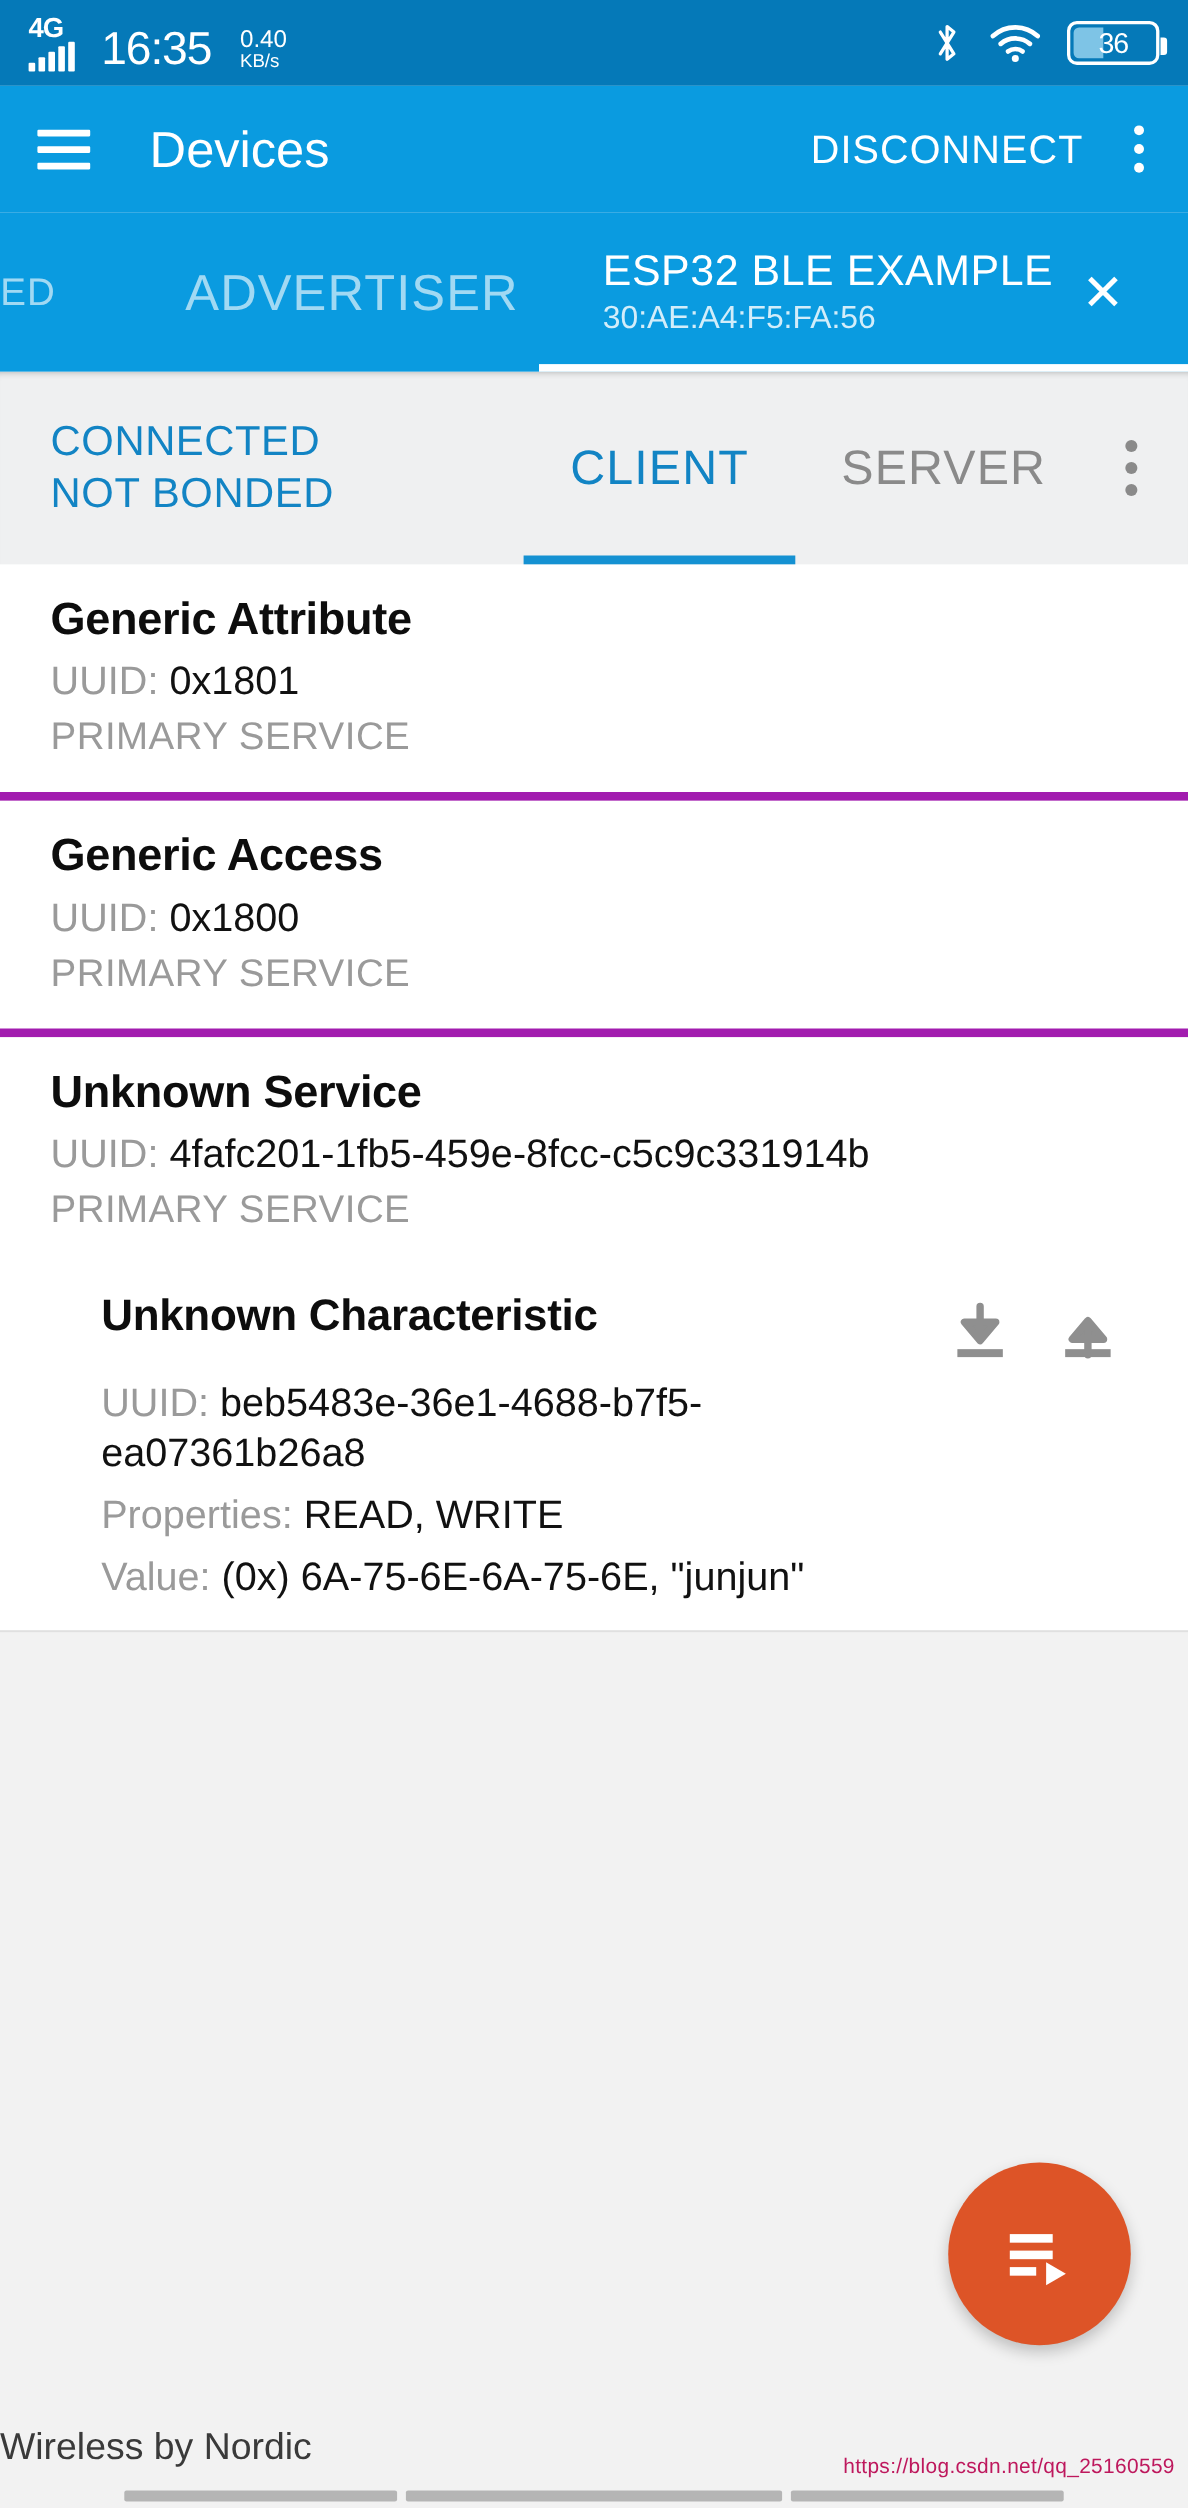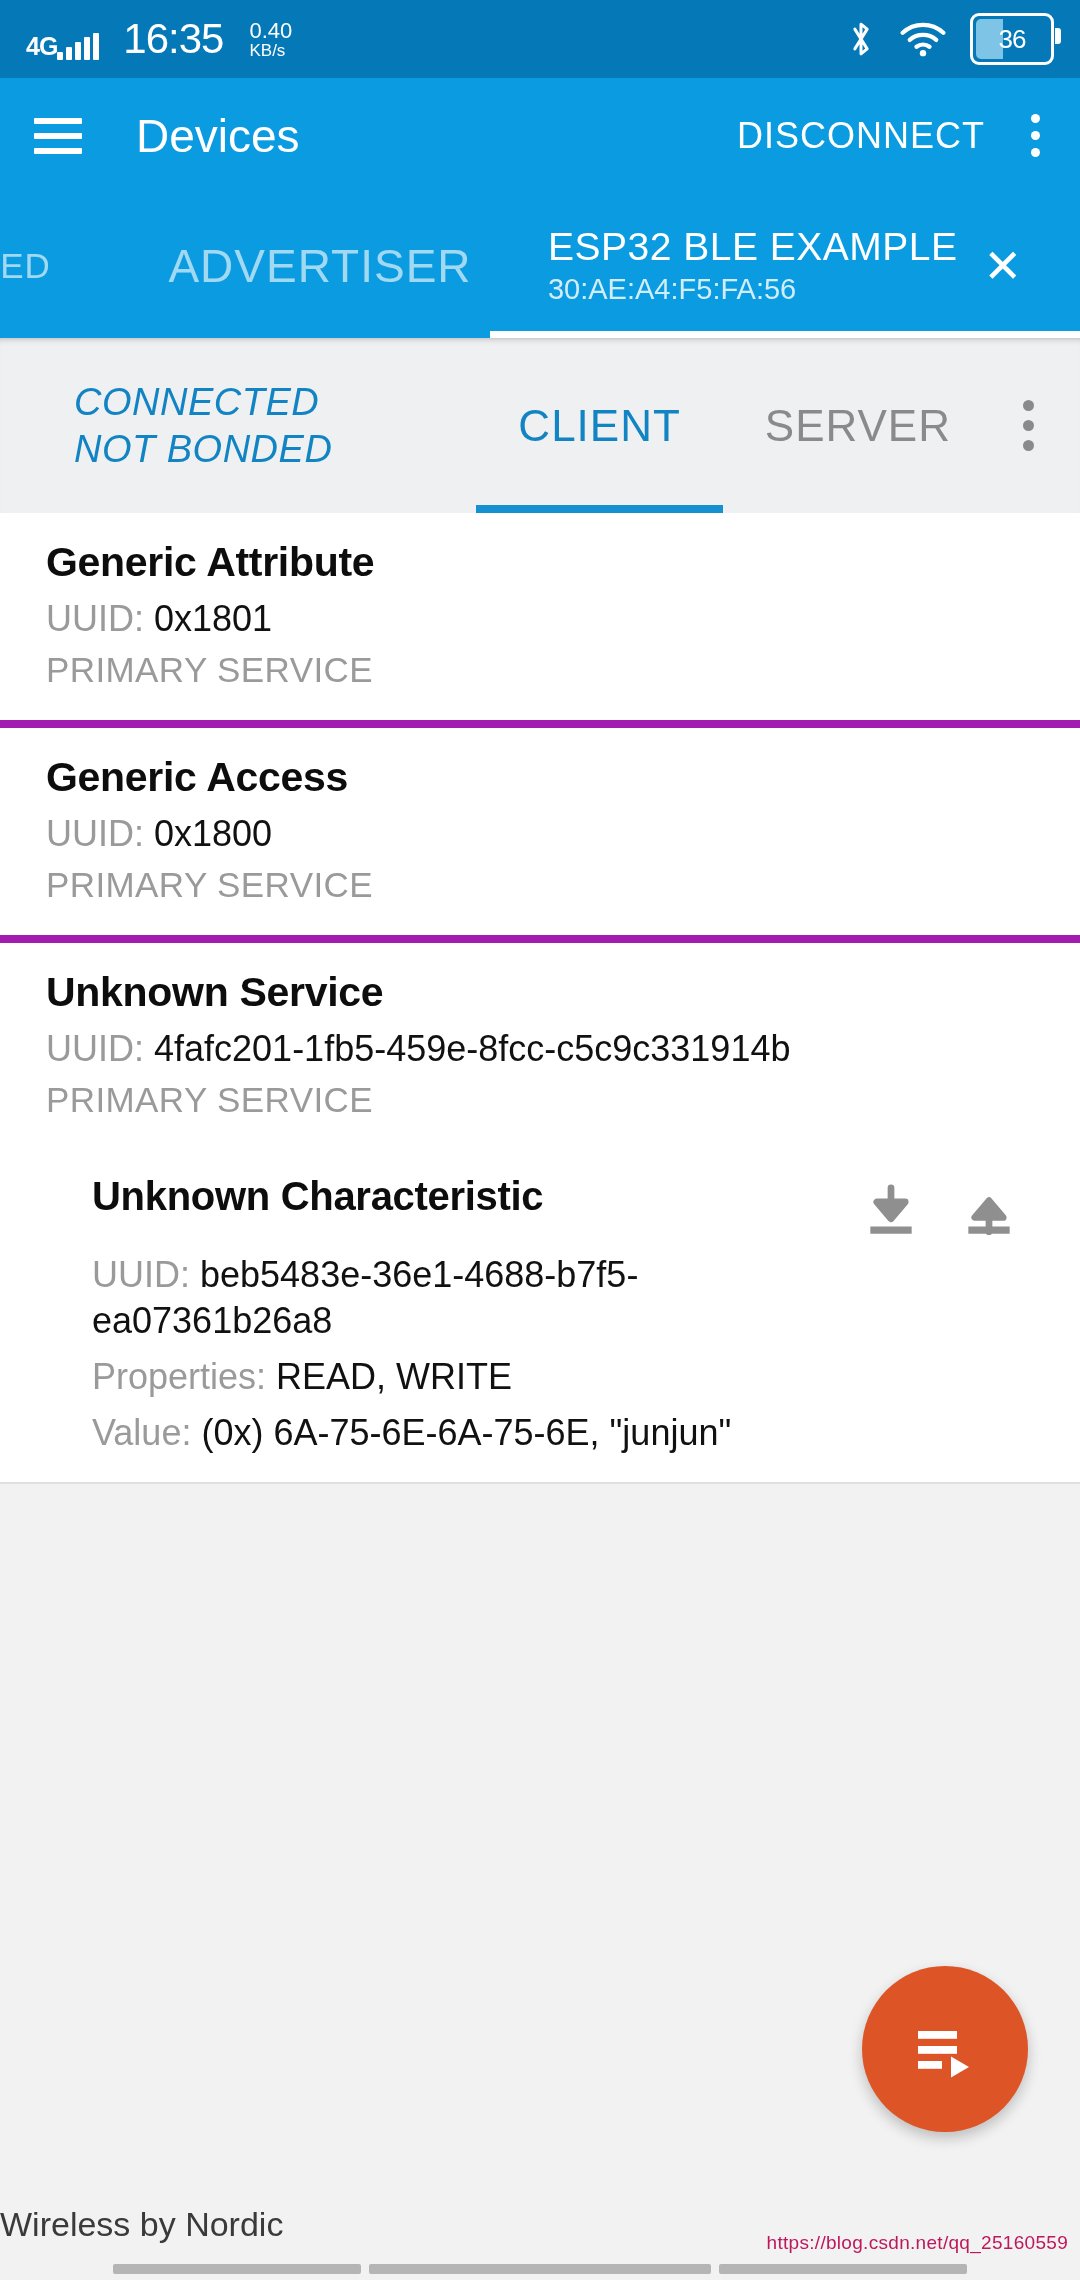--- a/index.html
+++ b/index.html
@@ -12,33 +12,33 @@
   .screen { position: relative; width: 1080px; height: 2280px; background: #f2f2f2; }
 
   
   .statusbar {
     height: 78px; background: #0579b8;
     display: flex; align-items: center;
     padding: 0 26px; color: #ffffff;
   }
   .sb-left { display: flex; align-items: flex-end; gap: 10px; }
   .net-type { font-size: 25px; font-weight: bold; line-height: 1; letter-spacing: -1px; }
-  .net-wrap { display: flex; flex-direction: row; align-items: flex-start; }
+  .net-wrap { display: flex; flex-direction: column; align-items: flex-start; }
   .bars { display: flex; align-items: flex-end; gap: 3px; height: 26px; }
   .bars i { display: block; width: 6px; background: #ffffff; border-radius: 1px; }
   .bars i:nth-child(1){height:8px}.bars i:nth-child(2){height:13px}
   .bars i:nth-child(3){height:18px}.bars i:nth-child(4){height:23px}
   .bars i:nth-child(5){height:27px}
   .sb-clock { font-size: 42px; margin-left: 14px; line-height: 1; letter-spacing: -1px; }
   .sb-speed { margin-left: 16px; line-height: 1.05; }
   .sb-speed .v { font-size: 22px; display: block; }
   .sb-speed .u { font-size: 17px; display: block; }
   .sb-right { margin-left: auto; display: flex; align-items: center; gap: 24px; }
   .battery {
-    position: relative; width: 84px; height: 52px;
+    position: relative; width: 84px; height: 40px;
     border: 3px solid #ffffff; border-radius: 9px;
     display: flex; align-items: center; justify-content: center;
   }
   .battery::after {
     content:""; position:absolute; right:-10px; top:12px;
     width:6px; height:16px; background:#ffffff; border-radius:0 3px 3px 0;
   }
   .battery .fill {
     position:absolute; left:3px; top:3px; bottom:3px; width:34%;
     background:#7ec4e6; border-radius:5px 0 0 5px;
@@ -84,21 +84,21 @@
     position:absolute; bottom:0; height:7px; background:#ffffff;
     left: 490px; right: 0;
   }
 
   
   .connstrip {
     height: 175px; background: #eff0f1;
     display:flex; align-items:center; position:relative;
     box-shadow: inset 0 6px 7px -6px rgba(0,0,0,0.30);
   }
-  .conn-state { padding-left: 74px; line-height: 1.22; font-style: italic; }
+  .conn-state { padding-left: 46px; line-height: 1.22; }
   .conn-state .l1 { font-size: 38px; color:#1284c4; letter-spacing:0.5px; }
   .conn-state .l2 { font-size: 38px; color:#1284c4; letter-spacing:0.5px; }
   .cs-tabs { margin-left:auto; display:flex; align-items:center; height:100%; }
   .cs-tab {
     height:100%; display:flex; align-items:center; justify-content:center;
     font-size: 44px; letter-spacing:1px; position:relative; cursor:pointer;
     padding: 0 42px;
   }
   .cs-tab.active { color:#1284c4; }
   .cs-tab.inactive { color:#8a8a8a; }

